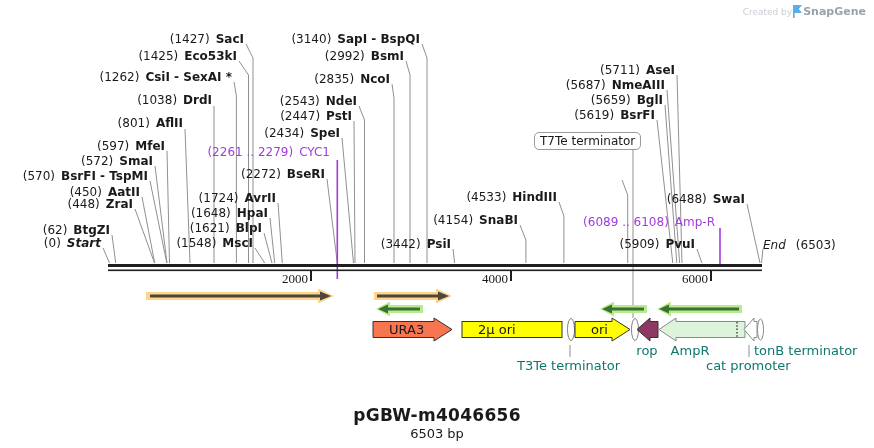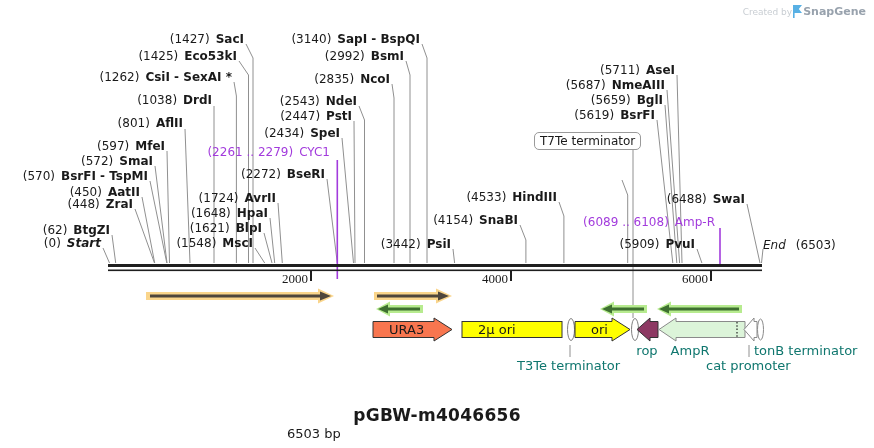--- a/index.html
+++ b/index.html
@@ -15,21 +15,21 @@
   .endlbl{position:absolute;white-space:nowrap;font-size:12px;}
   .endlbl .nm{font-weight:normal;font-style:italic;}
   .endlbl .pos{margin-left:10px;}
   .termbox{position:absolute;font-size:12px;line-height:14px;border:1px solid #9a9a9a;
            border-radius:5px;background:#fff;padding:1px 5px;white-space:nowrap;}
   .tick{position:absolute;font-size:13px;white-space:nowrap;font-family:Liberation Serif, serif;}
   .feat{position:absolute;font-size:13px;line-height:15px;text-align:left;white-space:nowrap;padding-left:16px;}
   .below{position:absolute;font-size:13px;line-height:14px;white-space:nowrap;color:#0f766e;}
   .title{position:absolute;left:287px;top:405px;width:300px;text-align:center;
          font-size:17px;font-weight:bold;letter-spacing:.3px;}
-  .subtitle{position:absolute;left:287px;top:426px;width:300px;font-size:13px;}
+  .subtitle{position:absolute;left:287px;top:426px;width:300px;text-align:center;font-size:13px;}
   .watermark{position:absolute;right:8px;top:5px;display:flex;align-items:center;gap:0;}
   .wm-created{font-size:9px;color:#c9ced3;}
   .wm-brand{font-size:11px;font-weight:600;color:#98a2ad;}
 </style>
 </head>
 <body>
 
 <div class="canvas">
 
   <div class="watermark">

